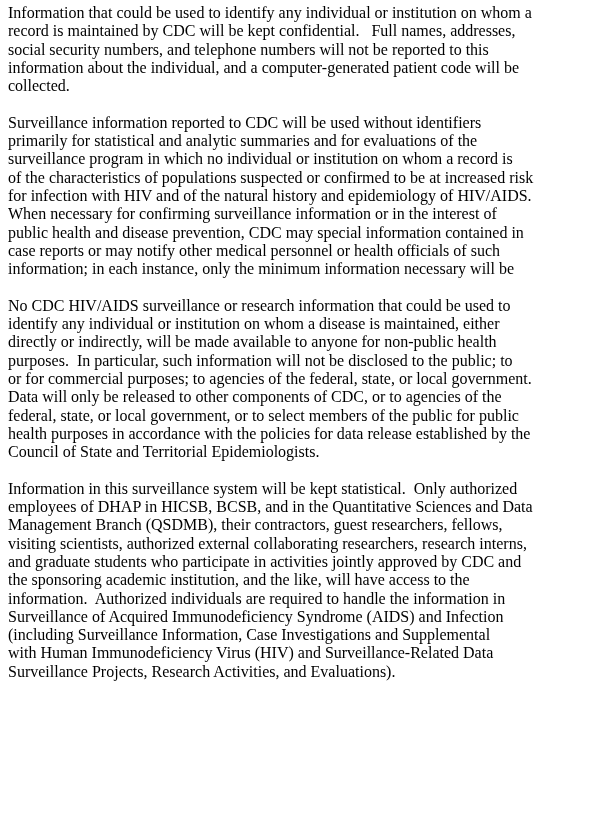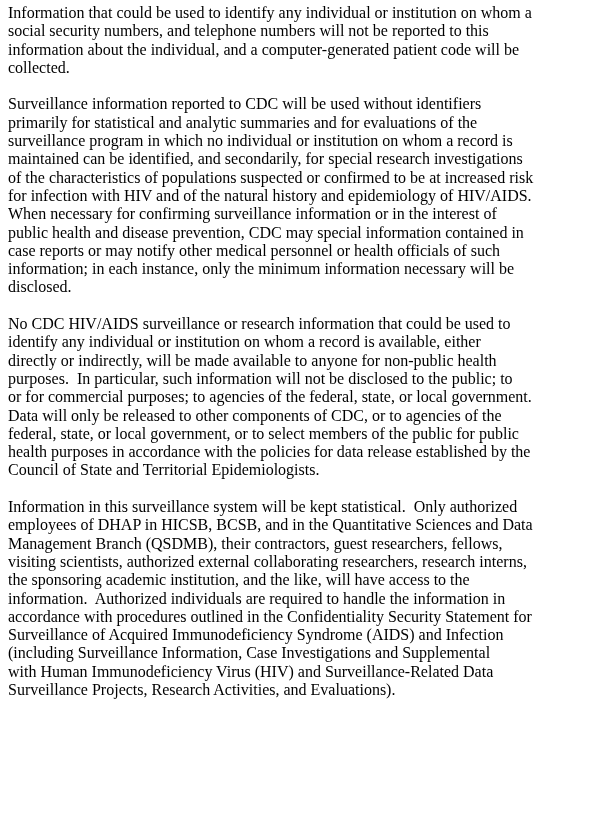--- a/index.html
+++ b/index.html
@@ -30,58 +30,57 @@
     height: 18.3px;
   }
 </style>
 </head>
 <body>
 
 <div class="page">
 
   <div class="para">
     <div class="line">Information that could be used to identify any individual or institution on whom a</div>
+    <div class="line">record is maintained by CDC will be kept confidential.   Full names, addresses,</div>
     <div class="line">social security numbers, and telephone numbers will not be reported to this</div>
     <div class="line">information about the individual, and a computer-generated patient code will be</div>
     <div class="line">collected.</div>
   </div>
 
   <div class="para">
     <div class="line">Surveillance information reported to CDC will be used without identifiers</div>
     <div class="line">primarily for statistical and analytic summaries and for evaluations of the</div>
     <div class="line">surveillance program in which no individual or institution on whom a record is</div>
-    <div class="line">maintained can be identified, and secondarily, for special research investigations</div>
     <div class="line">of the characteristics of populations suspected or confirmed to be at increased risk</div>
     <div class="line">for infection with HIV and of the natural history and epidemiology of HIV/AIDS.</div>
     <div class="line">When necessary for confirming surveillance information or in the interest of</div>
     <div class="line">public health and disease prevention, CDC may special information contained in</div>
     <div class="line">case reports or may notify other medical personnel or health officials of such</div>
     <div class="line">information; in each instance, only the minimum information necessary will be</div>
-    <div class="line">disclosed.</div>
   </div>
 
   <div class="para">
     <div class="line">No CDC HIV/AIDS surveillance or research information that could be used to</div>
-    <div class="line">identify any individual or institution on whom a record is available, either</div>
+    <div class="line">identify any individual or institution on whom a disease is maintained, either</div>
     <div class="line">directly or indirectly, will be made available to anyone for non-public health</div>
     <div class="line">purposes.  In particular, such information will not be disclosed to the public; to</div>
     <div class="line">or for commercial purposes; to agencies of the federal, state, or local government.</div>
     <div class="line">Data will only be released to other components of CDC, or to agencies of the</div>
     <div class="line">federal, state, or local government, or to select members of the public for public</div>
     <div class="line">health purposes in accordance with the policies for data release established by the</div>
     <div class="line">Council of State and Territorial Epidemiologists.</div>
   </div>
 
   <div class="para">
     <div class="line">Information in this surveillance system will be kept statistical.  Only authorized</div>
     <div class="line">employees of DHAP in HICSB, BCSB, and in the Quantitative Sciences and Data</div>
     <div class="line">Management Branch (QSDMB), their contractors, guest researchers, fellows,</div>
     <div class="line">visiting scientists, authorized external collaborating researchers, research interns,</div>
+    <div class="line">and graduate students who participate in activities jointly approved by CDC and</div>
     <div class="line">the sponsoring academic institution, and the like, will have access to the</div>
     <div class="line">information.  Authorized individuals are required to handle the information in</div>
-    <div class="line">accordance with procedures outlined in the Confidentiality Security Statement for</div>
     <div class="line">Surveillance of Acquired Immunodeficiency Syndrome (AIDS) and Infection</div>
     <div class="line">(including Surveillance Information, Case Investigations and Supplemental</div>
     <div class="line">with Human Immunodeficiency Virus (HIV) and Surveillance-Related Data</div>
     <div class="line">Surveillance Projects, Research Activities, and Evaluations).</div>
   </div>
 
 </div>
 
 </body></html>

